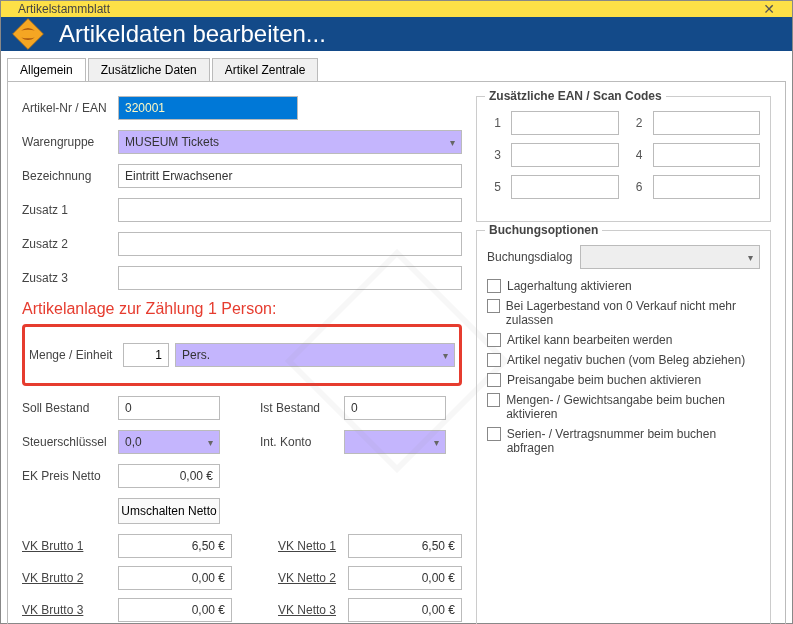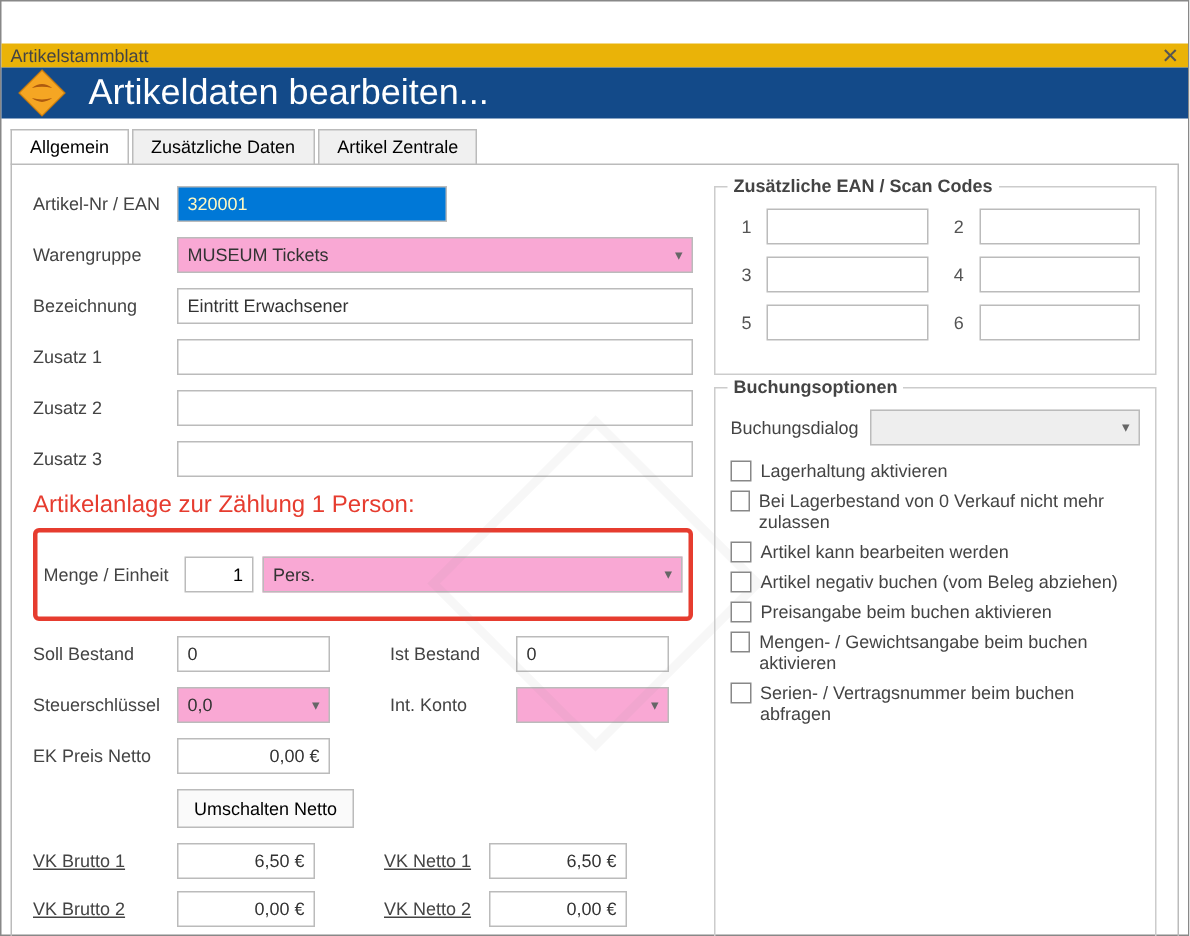--- a/index.html
+++ b/index.html
@@ -1,52 +1,52 @@
 <!DOCTYPE html>
 <html><head>
 <meta charset="utf-8">
 <style>
   * { box-sizing: border-box; margin: 0; padding: 0; font-family: "Segoe UI", Tahoma, sans-serif; font-size: 12px; }
   body { background: #fff; }
   .window { width: 793px; height: 624px; border: 1px solid #888; display: flex; flex-direction: column; }
-  .titlebar { height: 24px; background: #eab308; display: flex; align-items: center; padding: 0 6px; color: #444; margin-top: 28px; }
+  .titlebar { height: 24px; background: #fde047; display: flex; align-items: center; padding: 0 17px; color: #444; }
   .titlebar .title { flex: 1; }
   .close-x { font-size: 14px; color: #555; cursor: pointer; }
   .banner { background: #134a89; color: #fff; height: 50px; display: flex; align-items: center; padding: 0 10px; gap: 14px; }
   .banner svg { width: 34px; height: 34px; }
   .banner-title { font-size: 24px; font-weight: 400; }
   .tab-strip { display: flex; padding: 6px 6px 0 6px; }
   .tab { padding: 4px 12px; border: 1px solid #bbb; border-bottom: none; background: #f0f0f0; cursor: pointer; margin-right: 2px; position: relative; top: 1px; }
   .tab.active { background: #fff; border-bottom: 1px solid #fff; }
   .tab-panel { border: 1px solid #bbb; margin: 0 6px 6px 6px; padding: 14px 14px 10px 14px; flex: 1; display: flex; gap: 14px; position: relative; }
   .left-col { width: 440px; }
   .right-col { flex: 1; display: flex; flex-direction: column; gap: 8px; }
   .row { display: flex; align-items: center; margin-bottom: 10px; }
   .row label { width: 96px; color: #444; }
   .text-input { height: 24px; border: 1px solid #bbb; background: #fff; padding: 0 6px; color: #333; }
   .row .text-input.wide { flex: 1; }
   .highlight-sel { background: #0078d7; color: #fef9c3; }
-  .combo { display: flex; align-items: center; border: 1px solid #bbb; background: #f9a8d4; height: 24px; padding: 0 6px; cursor: pointer; }
+  .combo { display: flex; align-items: center; border: 1px solid #bbb; background: #c4b5fd; height: 24px; padding: 0 6px; cursor: pointer; }
   .combo span:first-child { flex: 1; color: #333; }
   .chev { color: #666; font-size: 10px; }
   .annot { color: #e63c2f; font-size: 16px; margin: 4px 0 6px 0; font-weight: 500; }
   .red-box { border: 3px solid #e63c2f; border-radius: 4px; padding: 16px 4px; display: flex; align-items: center; gap: 6px; margin-bottom: 10px; }
   .red-box label { width: 88px; color: #444; }
   .num-input { width: 46px; height: 24px; border: 1px solid #bbb; text-align: right; padding: 0 6px; }
   .red-box .combo { flex: 1; }
   .two-col-row { display: flex; align-items: center; margin-bottom: 10px; }
   .two-col-row label { width: 96px; color: #444; }
   .two-col-row .text-input { width: 102px; text-align: right; }
   .two-col-row .spacer { width: 20px; }
   .two-col-row label.mid { width: 84px; }
   .euro { text-align: right; }
-  .toggle-btn { height: 26px; width: 118px; border: 1px solid #bbb; background: #fafafa; text-align: center; line-height: 24px; cursor: pointer; margin-left: 96px; margin-bottom: 10px; }
+  .toggle-btn { height: 26px; width: 102px; border: 1px solid #bbb; background: #fafafa; text-align: center; line-height: 24px; cursor: pointer; margin-left: 96px; margin-bottom: 10px; }
   .vk-row { display: flex; align-items: center; margin-bottom: 8px; }
   .vk-row label { width: 96px; color: #444; text-decoration: underline; }
-  .vk-row .text-input { width: 92px; }
+  .vk-row .text-input { width: 114px; }
   .vk-row .spacer { width: 46px; }
   .vk-row label.mid { width: 70px; }
   .group-box { border: 1px solid #ccc; padding: 10px 10px 22px 10px; position: relative; }
   .group-title { position: absolute; top: -8px; left: 8px; background: #fff; padding: 0 4px; font-weight: 600; color: #444; }
   .ean-grid { display: grid; grid-template-columns: 14px 1fr 14px 1fr; gap: 8px 10px; align-items: center; margin-top: 4px; }
   .ean-grid span.n { text-align: right; color: #555; }
   .ean-grid .text-input { width: 100%; }
   .opt-row { display: flex; align-items: center; margin: 4px 0 10px 0; gap: 8px; }
   .opt-row label { color: #444; }
   .opt-row .combo { flex: 1; background: #eee; }

